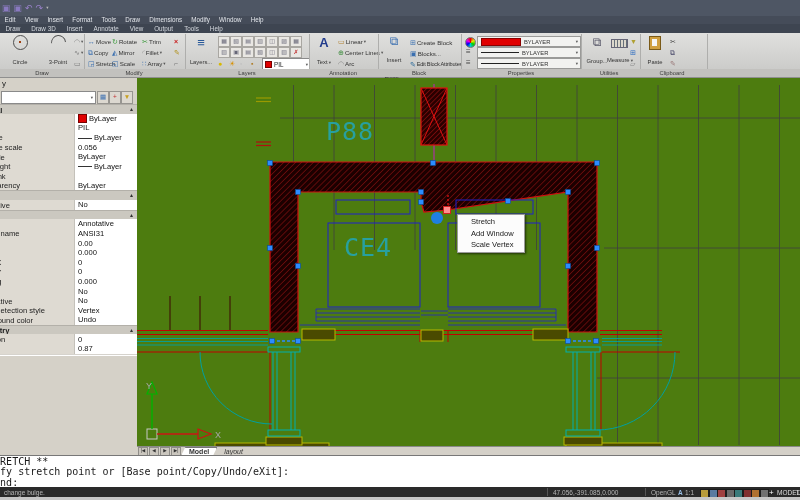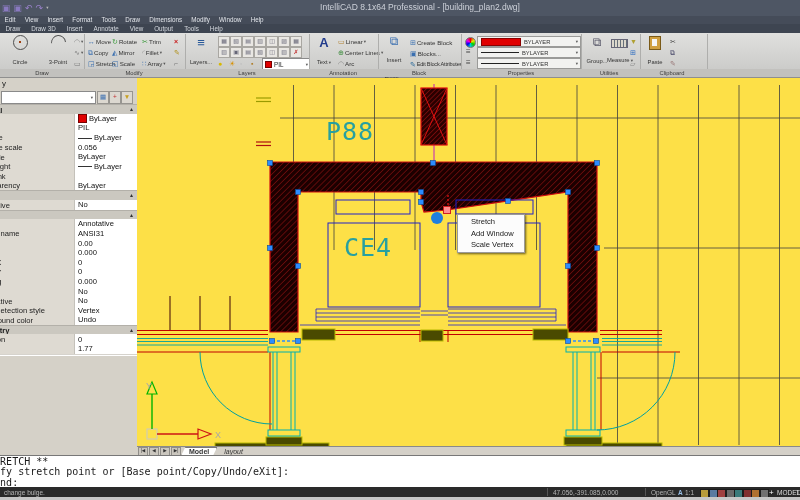--- a/index.html
+++ b/index.html
@@ -44,21 +44,21 @@
   .pgrow{position:absolute;left:0;width:137px;height:9.6px;background:#fff;border-bottom:1px solid #d6d3cd;display:flex;}
   .pgl{width:74px;height:100%;background:#dedad2;border-right:1px solid #c4c1ba;overflow:hidden;position:relative;}
   .pglt{position:absolute;left:-26px;top:0.5px;font-size:7.6px;color:#222;white-space:nowrap;}
   .pgv{flex:1;font-size:7.6px;color:#111;padding-left:3px;white-space:nowrap;overflow:hidden;display:flex;align-items:center;gap:2px;}
   .pghdr{position:absolute;left:0;width:137px;height:9.6px;background:#cbc8c0;border-top:1px solid #b3b0a9;border-bottom:1px solid #b3b0a9;overflow:hidden;}
   .pght{position:absolute;left:-26px;top:0.5px;font-size:7.6px;font-weight:bold;color:#222;white-space:nowrap;}
   .pgarr{position:absolute;right:4px;top:0;font-size:6px;color:#333;}
   .swatch{display:inline-block;width:7px;height:7px;background:#e00000;border:1px solid #700;}
   .lnpfx{display:inline-block;width:14px;border-top:1px solid #333;margin-top:1px;}
   
-  #canvas-wrap{left:137px;top:78px;width:663px;height:368px;background:#fde047;}
+  #canvas-wrap{left:137px;top:78px;width:663px;height:368px;background:#4d7c0f;}
   #ctxmenu{left:457px;top:214px;width:66px;background:#fcfcfc;border:1px solid #9a9a9a;box-shadow:1px 1px 2px rgba(0,0,0,.6);padding:1px 0;}
   .ctx-item{font-size:7.6px;color:#1a1a1a;line-height:11.5px;padding-left:13px;white-space:nowrap;}
   #tabstrip{left:137px;top:446px;width:663px;height:9px;background:#d4d0c8;border-top:1px solid #8a8a8a;display:flex;align-items:center;}
   #panel-footer{left:0;top:446px;width:137px;height:9px;background:#d5d1c8;}
   .navbtn{width:8px;height:7px;background:#cac6be;border:1px solid #8f8d88;font-size:4.5px;line-height:6px;text-align:center;color:#333;margin-left:1px;}
   .tab{font-size:7px;line-height:8px;padding:0 7px;color:#333;}
   .tab.active{background:#fff;border:1px solid #777;border-bottom:none;font-weight:bold;clip-path:polygon(12% 0,100% 0,88% 100%,0 100%);}
   #cmdline{left:0;top:455px;width:800px;height:32px;background:#fff;border-top:1px solid #777;overflow:hidden;}
   #cmdtext{position:absolute;left:-30px;top:1px;font-family:"DejaVu Sans Mono",monospace;font-size:10px;line-height:10.3px;color:#1a1a1a;white-space:pre;}
   #statusbar{left:0;top:487px;width:800px;height:10px;background:#2a2a2a;color:#b6b6b6;font-size:6.5px;}
@@ -73,21 +73,20 @@
 <div id="root">
 
   <div class="abs" id="titlebar">
     <div class="abs" id="qat">
       <span class="qicon" style="color:#8a7ac0;">▣</span>
       <span class="qicon" style="color:#8a7ac0;">▣</span>
       <span class="qicon" style="color:#9a82cc;">↶</span>
       <span class="qicon" style="color:#9a82cc;">↷</span>
       <span class="qicon caret" style="color:#bbb;">▾</span>
     </div>
-    <div class="abs" id="title-text">IntelliCAD 8.1x64 Professional  - [building_plan2.dwg]</div>
   </div>
 
   <div class="abs" id="menubar">
     <span class="menu-item">Edit</span>
     <span class="menu-item">View</span>
     <span class="menu-item">Insert</span>
     <span class="menu-item">Format</span>
     <span class="menu-item">Tools</span>
     <span class="menu-item">Draw</span>
     <span class="menu-item">Dimensions</span>
@@ -506,21 +505,21 @@
           <div class="pgl">
             <span class="pglt">Elevation</span>
           </div>
           <div class="pgv">
             <span>0</span>
           </div>
         </div>
       <div class="pgrow" style="top:240px;">
           <div class="pgl"></div>
           <div class="pgv">
-            <span>1.77</span>
+            <span>0.87</span>
           </div>
         </div>
     </div>
   </div>
 
   <div class="abs" id="canvas-wrap">
     <svg width="663" height="368" viewBox="137 78 800 368" preserveAspectRatio="xMinYMin slice">
       <defs>
         <pattern id="hatch" width="4.2" height="4.2" patternUnits="userSpaceOnUse" patternTransform="rotate(45)">
           <rect width="4.2" height="4.2" fill="#1c0000"></rect>

